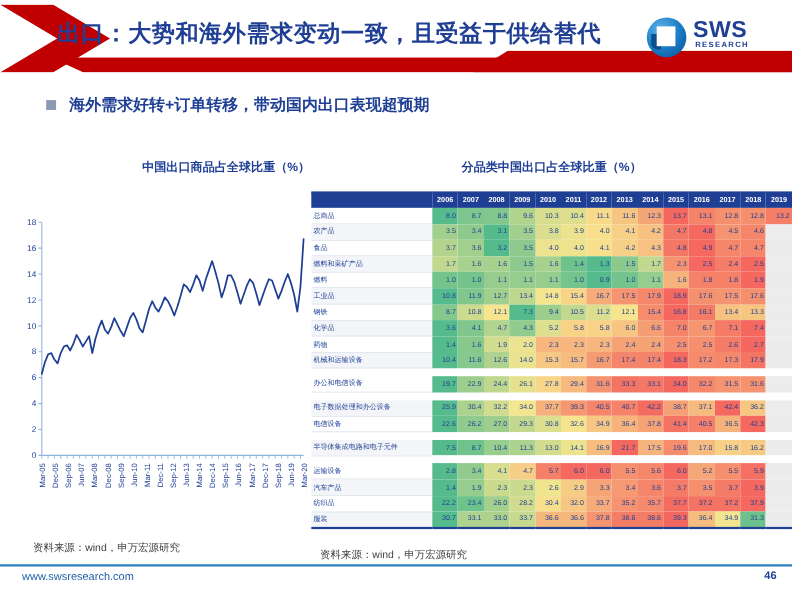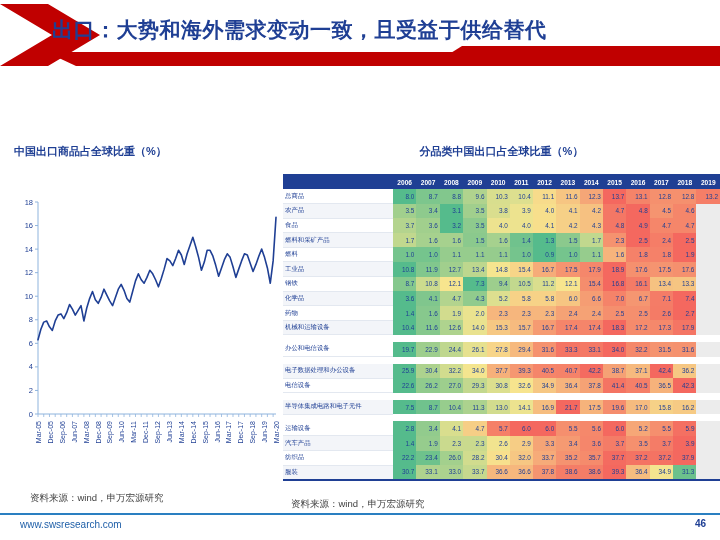--- a/index.html
+++ b/index.html
@@ -58,21 +58,21 @@
 
   
   .bullet-row { position: absolute; left: 42px; top: 86px; display: flex; align-items: center; }
   .bullet-sq { width: 9px; height: 9px; background: #8a9ab5; margin-right: 12px; }
   .bullet-text { font-size: 14.5px; font-weight: bold; color: #1f3f94; white-space: nowrap; }
 
   
   .panel-left { position: absolute; left: 14px; top: 140px; width: 268px; height: 375px; }
   .panel-title {
     font-size: 11px; font-weight: bold; color: #1f3f94;
-    text-align: left; padding: 4px 0 0 0;
+    text-align: right; padding: 4px 0 0 0;
   }
   .chart-wrap { position: absolute; left: 0; top: 38px; width: 268px; height: 300px; }
   .chart-legend {
     position: absolute; left: 0; top: 0; width: 268px; text-align: center;
     font-size: 8.5px; color: #1f3f94;
   }
   .chart-svg { position: absolute; left: 0; top: 18px; }
   .src-left {
     position: absolute; left: 16px; top: 352px;
     font-size: 9.5px; color: #404040;
@@ -147,22 +147,31 @@
 </head>
 <body>
 
 <div id="slide">
 
   <div class="header">
     <div class="hdr-chevron"></div>
     <div class="hdr-bar"></div>
     <div class="hdr-bar2"></div>
     <div class="hdr-title">出口：大势和海外需求变动一致，且受益于供给替代</div>
+    <div class="logo">
+      <div class="logo-mark"></div>
+      <div class="logo-text">SWS</div>
+      <div class="logo-sub">RESEARCH</div>
+    </div>
   </div>
 
+  <div class="bullet-row">
+    <span class="bullet-sq"></span>
+    <span class="bullet-text">海外需求好转+订单转移，带动国内出口表现超预期</span>
+  </div>
 
   <div class="panel-left">
     <div class="panel-title">中国出口商品占全球比重（%）</div>
     <div class="chart-wrap">
       <svg class="chart-svg" id="lineChart" width="268" height="270">
           <line x1="24" y1="6" x2="24" y2="218" stroke="#8fb4dd" stroke-width="1"></line>
           <line x1="24" y1="218" x2="262" y2="218" stroke="#8fb4dd" stroke-width="1"></line>
           <line x1="21" y1="218" x2="24" y2="218" stroke="#8fb4dd" stroke-width="1"></line>
           <text x="19" y="220.5" text-anchor="end" font-size="7.5" fill="#1f3f94" font-family="&quot;Liberation Sans&quot;, sans-serif">0</text>
           <line x1="21" y1="194.44444444444446" x2="24" y2="194.44444444444446" stroke="#8fb4dd" stroke-width="1"></line>

